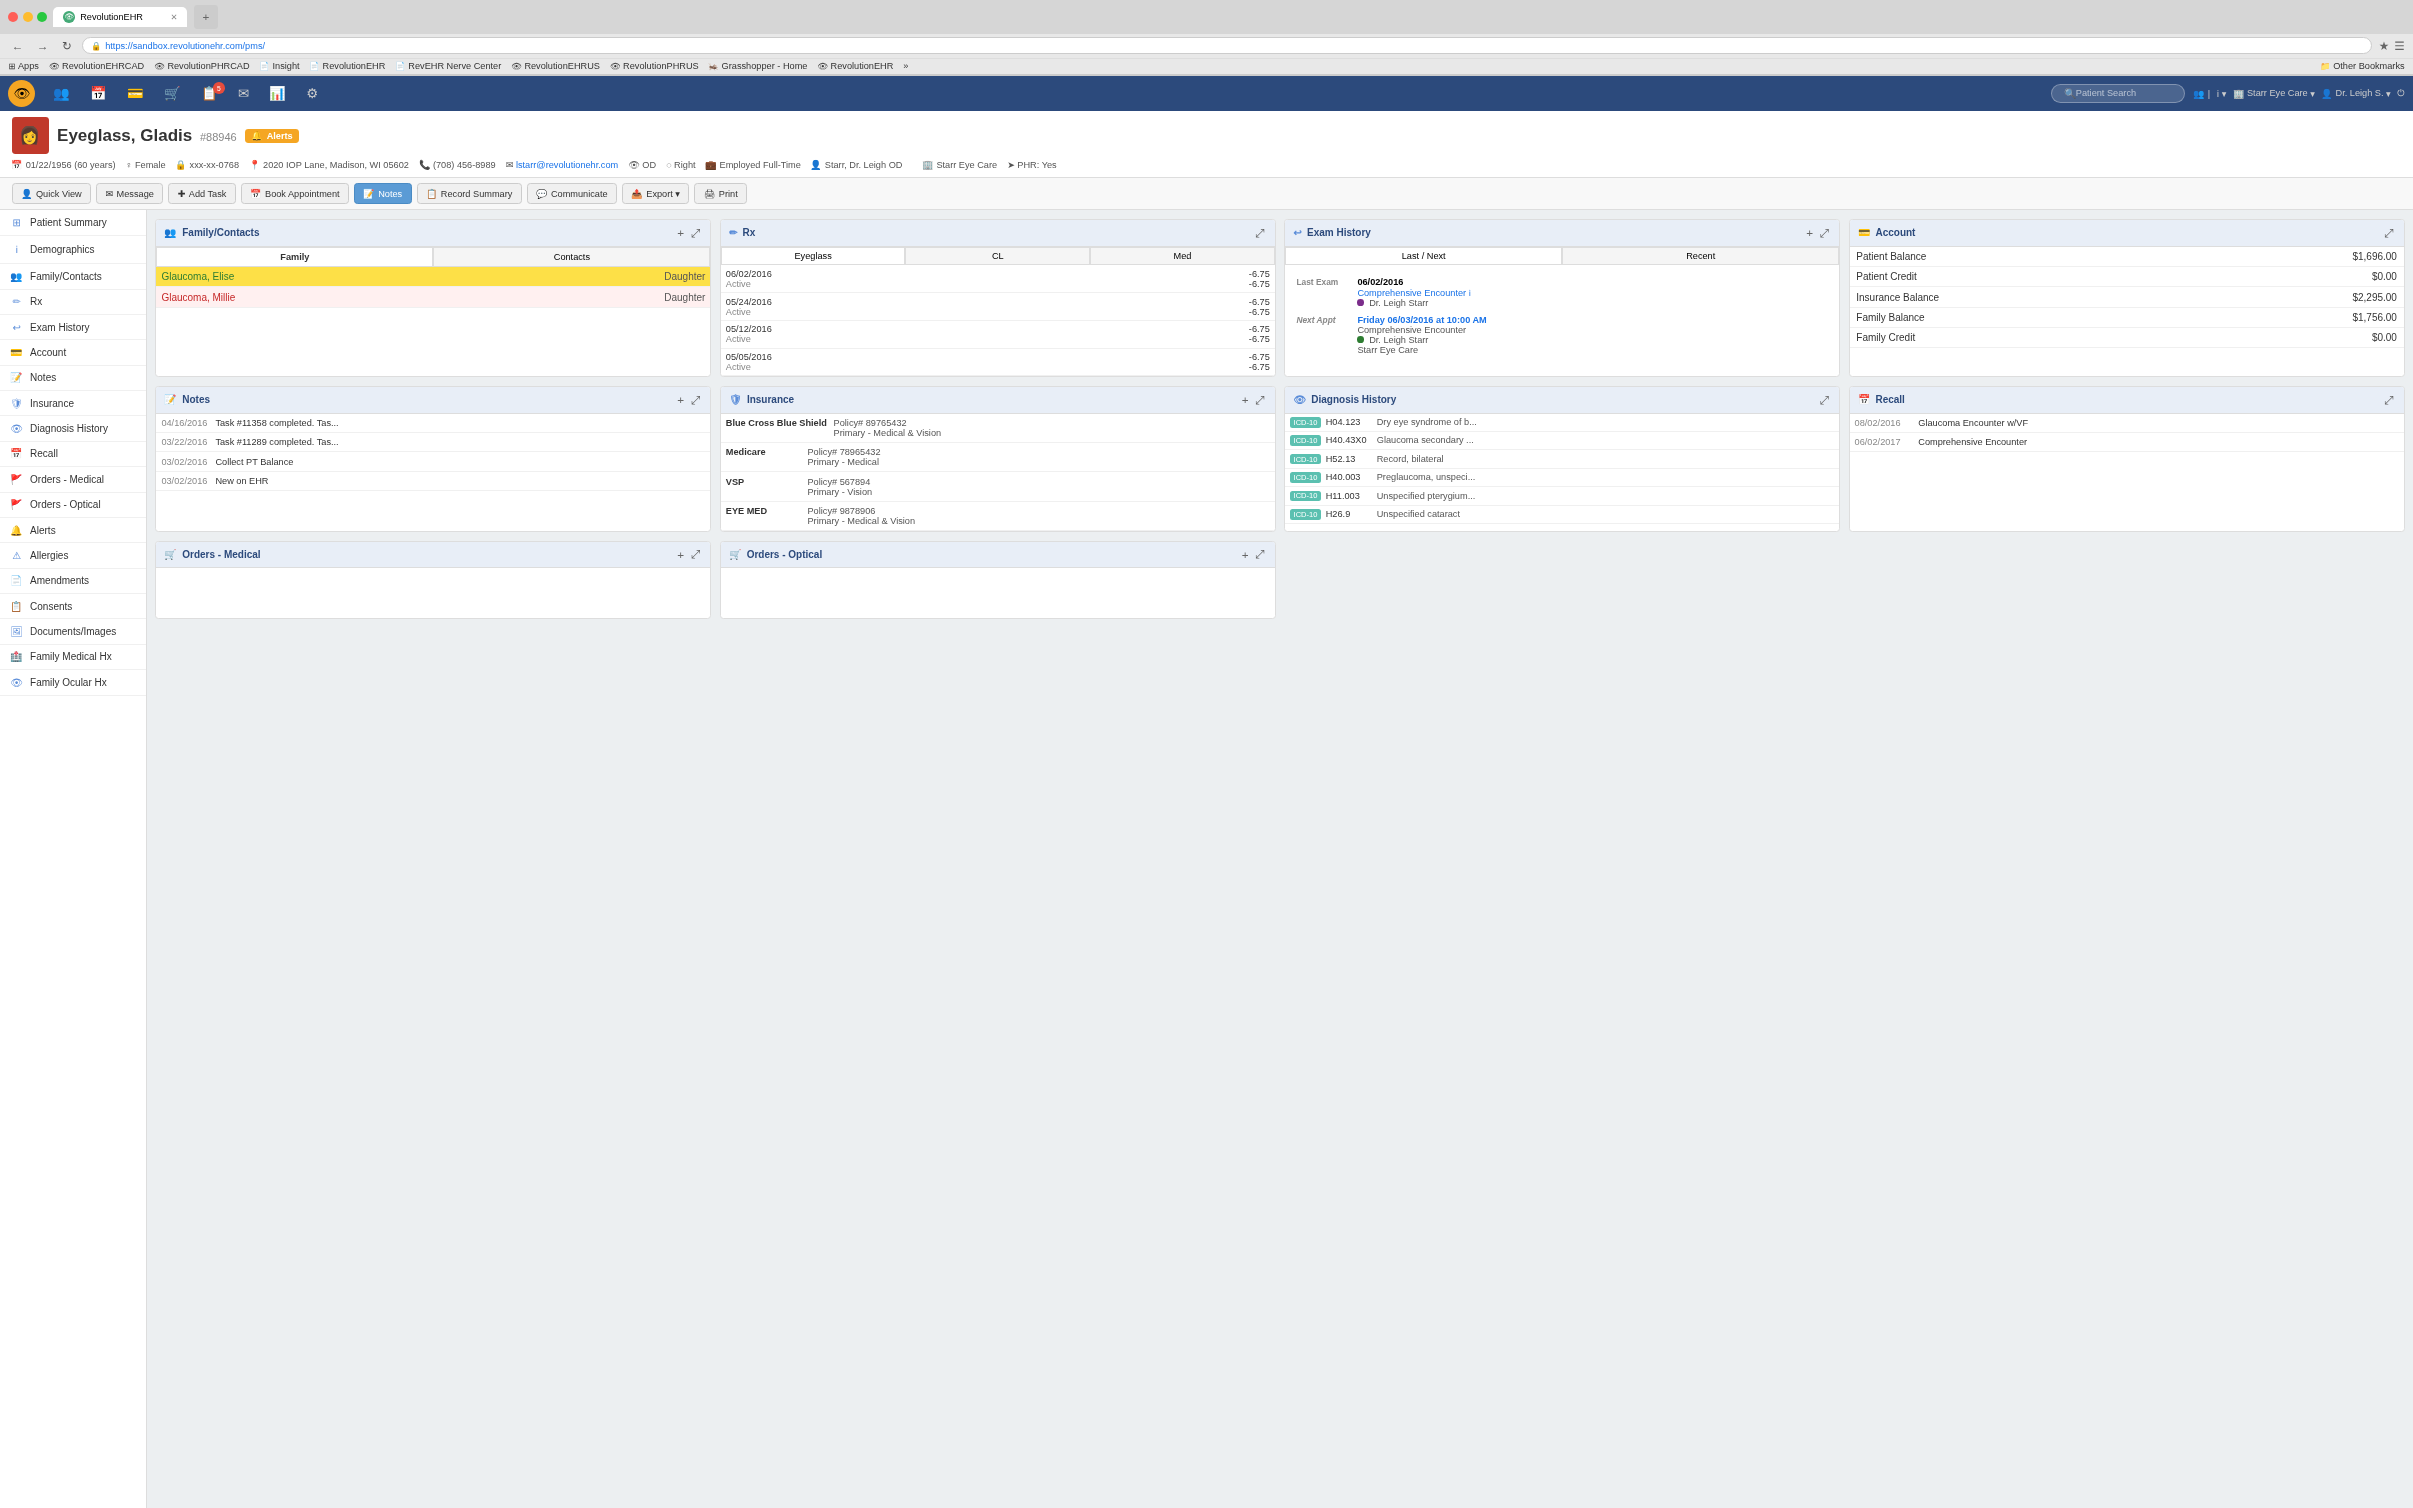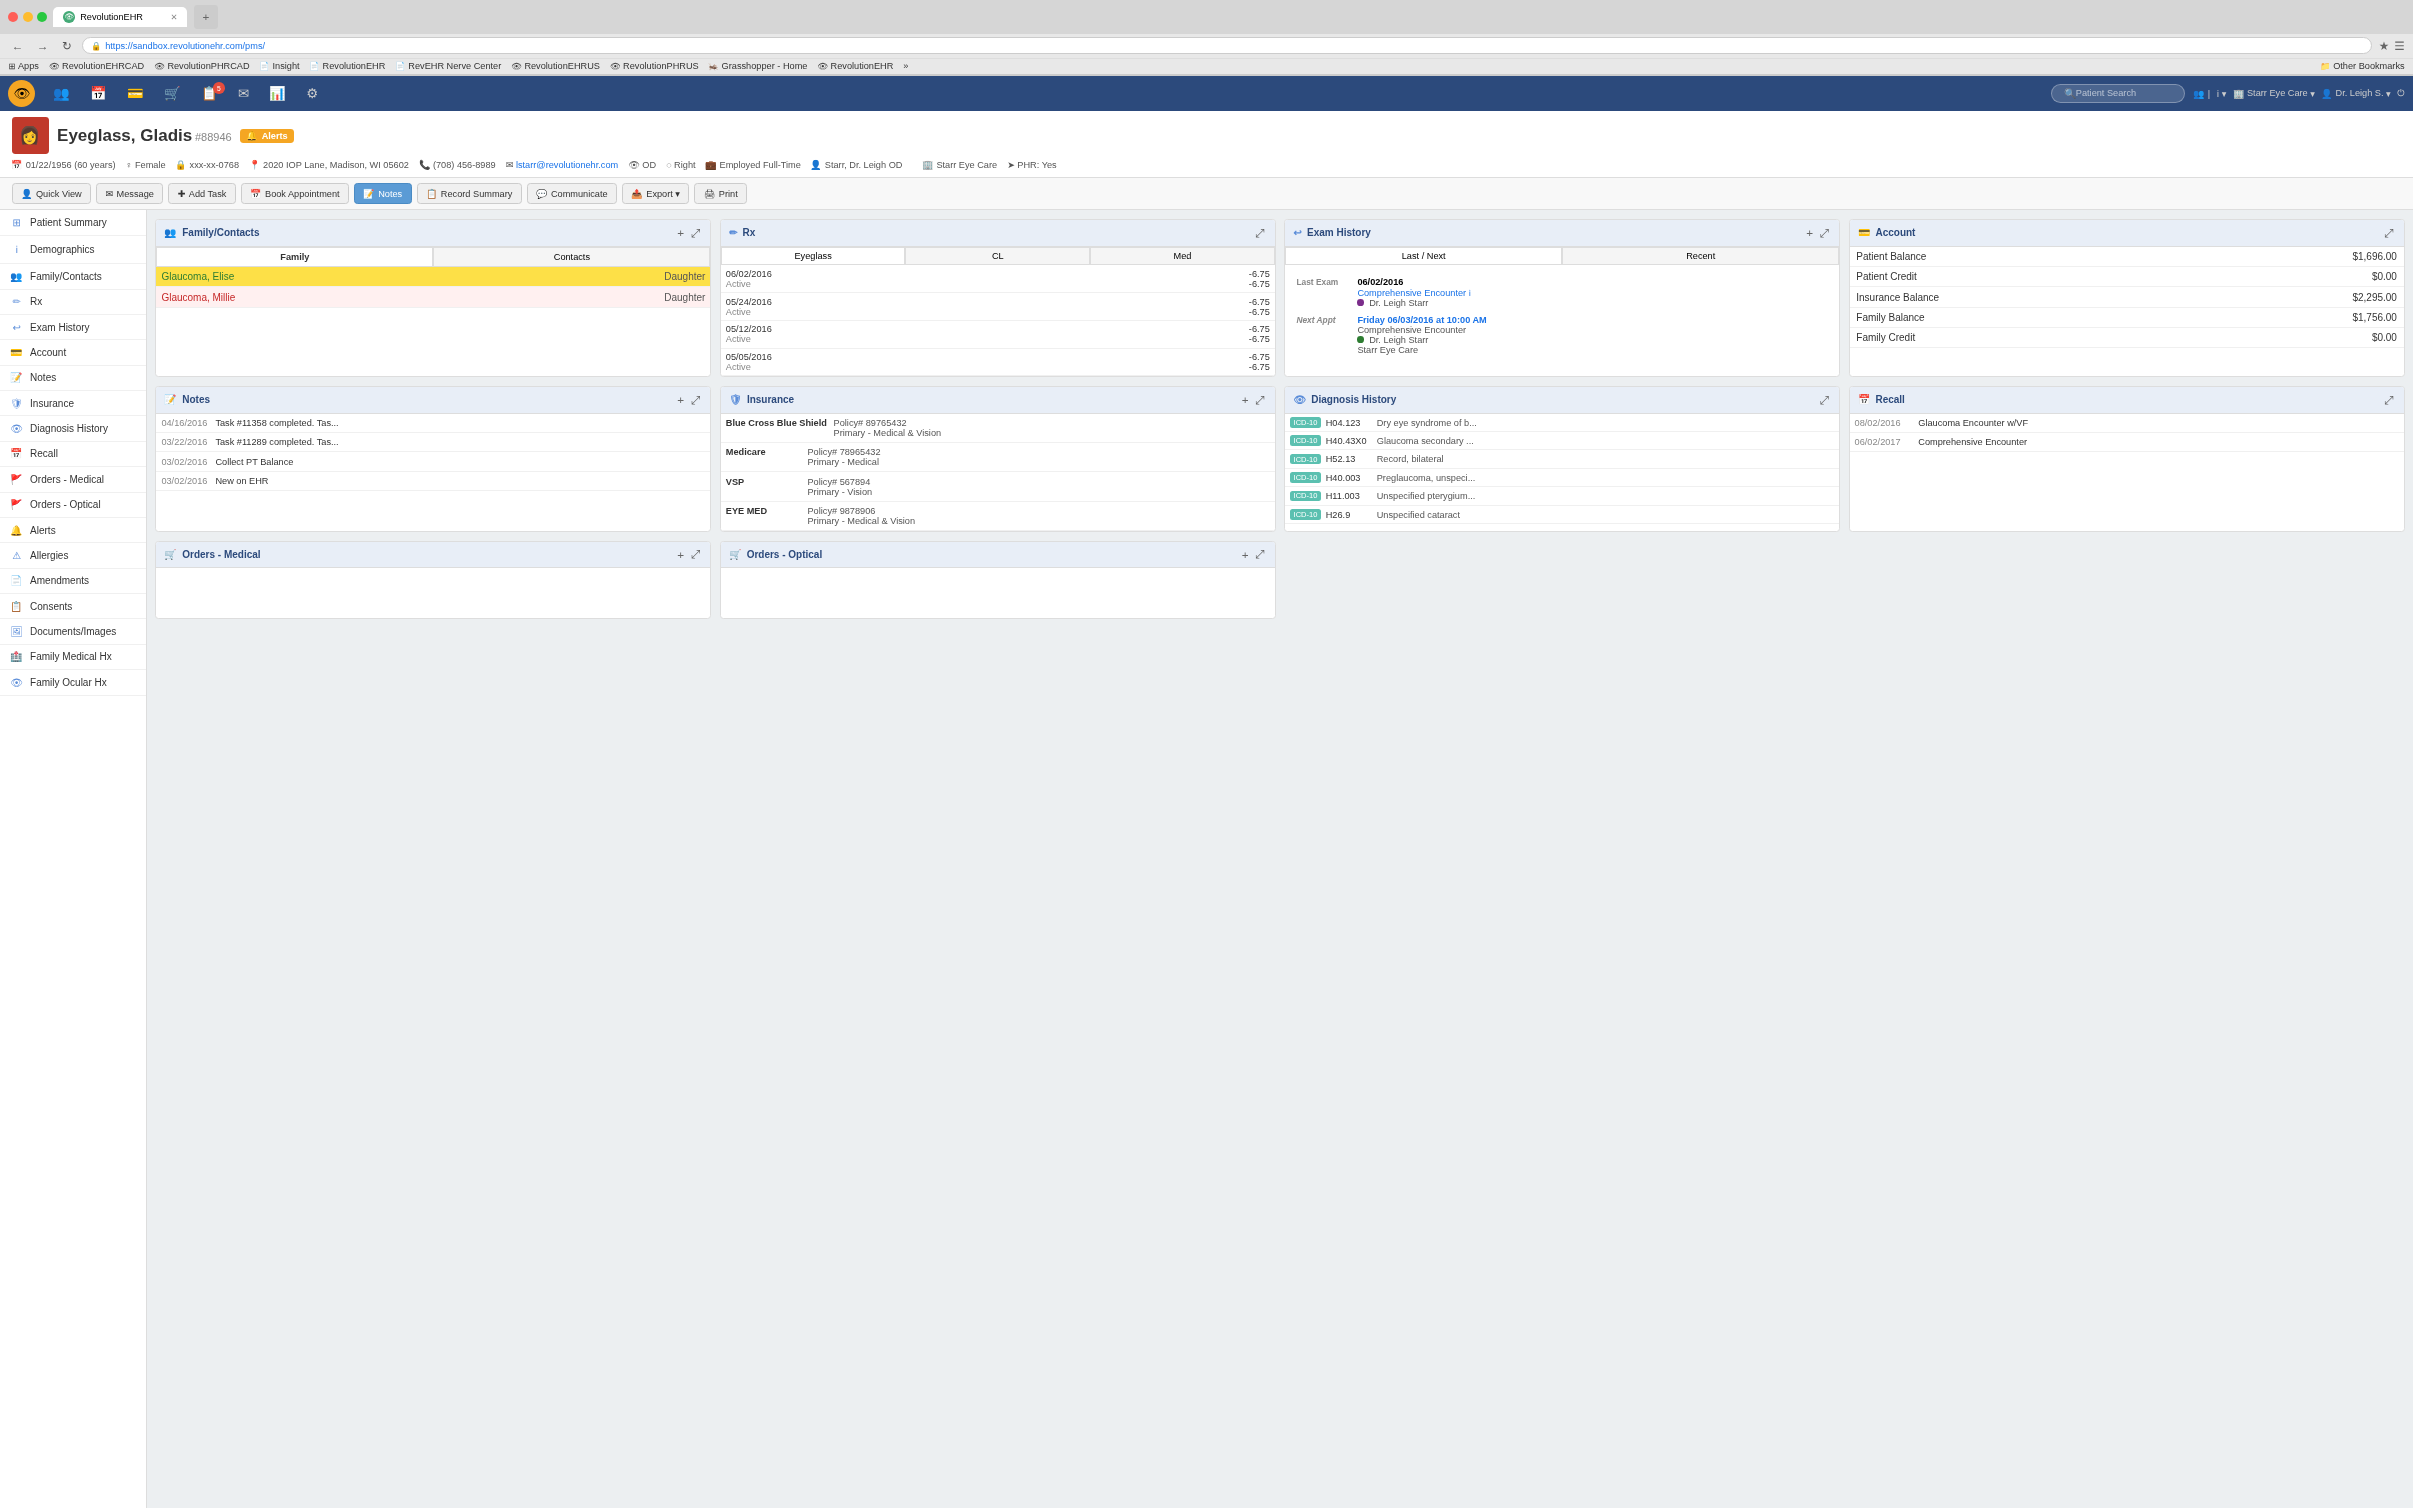--- a/index.html
+++ b/index.html
@@ -41,21 +41,21 @@
     .nav-search input::placeholder { color: rgba(255,255,255,0.6); }
     .nav-search-icon { position: absolute; color: rgba(255,255,255,0.7); font-size: 10px; margin-left: 6.7px; }
     .nav-right { display: flex; align-items: center; gap: 6.7px; margin-left: 8.4px; }
     .nav-right-item { color: #ccc; font-size: 9.2px; display: flex; align-items: center; gap: 2.5px; cursor: pointer; }
 
     
     .patient-header { background: white; border-bottom: 0.8px solid #ddd; padding: 6.7px 11.7px; }
     .patient-header-top { display: flex; align-items: center; gap: 8.4px; margin-bottom: 5px; }
     .patient-avatar { width: 37px; height: 37px; background: #c0392b; border-radius: 3.4px; display: flex; align-items: center; justify-content: center; font-size: 17px; }
     .patient-name { font-size: 17px; font-weight: bold; color: #333; }
-    .patient-id { font-size: 11px; color: #888; }
+    .patient-id { font-size: 11px; color: #888; margin-left: 5px; }
     .alert-badge { background: #f5a623; color: white; border-radius: 3.4px; padding: 1.7px 6.7px; font-size: 9.2px; font-weight: bold; display: flex; align-items: center; gap: 3.4px; }
     .patient-details { display: flex; flex-wrap: wrap; gap: 10px; font-size: 9.2px; color: #555; align-items: center; }
     .patient-detail-item { display: flex; align-items: center; gap: 2.5px; }
     .detail-icon { font-size: 9.2px; }
     .detail-link { color: #1a73e8; text-decoration: none; }
 
     
     .action-bar { background: #f8f8f8; border-bottom: 0.8px solid #ddd; padding: 5px 11.7px; display: flex; gap: 5px; align-items: center; flex-wrap: wrap; }
     .action-btn { display: flex; align-items: center; gap: 3.4px; padding: 4.2px 8.4px; border-radius: 3.4px; font-size: 9.2px; cursor: pointer; border: none; font-weight: normal; }
     .btn-default { background: #f0f0f0; border: 0.8px solid #ccc; color: #333; }
@@ -129,21 +129,21 @@
     .note-text { color: #333; overflow: hidden; text-overflow: ellipsis; white-space: nowrap; max-width: 134px; }
 
     
     .insurance-panel { grid-column: 2; grid-row: 2; }
     .insurance-row { display: flex; gap: 6.7px; padding: 4.2px 5px; border-bottom: 0.8px solid #f0f0f0; font-size: 9.2px; }
     .insurance-name { font-weight: bold; color: #333; min-width: 75px; }
     .insurance-details { color: #555; font-size: 9.2px; }
 
     
     .diagnosis-panel { grid-column: 3; grid-row: 2; }
-    .diagnosis-row { display: flex; gap: 5px; padding: 3.4px 5px; border-bottom: 0.8px solid #f0f0f0; font-size: 9.2px; align-items: flex-end; }
+    .diagnosis-row { display: flex; gap: 5px; padding: 3.4px 5px; border-bottom: 0.8px solid #f0f0f0; font-size: 9.2px; align-items: flex-start; }
     .icd-badge { background: #5bc0b0; color: white; border-radius: 2.5px; padding: 0.8px 3.4px; font-size: 7.5px; white-space: nowrap; }
     .icd-code { color: #333; font-size: 9.2px; min-width: 46px; }
     .icd-desc { color: #555; overflow: hidden; text-overflow: ellipsis; white-space: nowrap; max-width: 134px; }
 
     
     .recall-panel { grid-column: 4; grid-row: 2; }
     .recall-row { display: flex; gap: 6.7px; padding: 4.2px 5px; border-bottom: 0.8px solid #f0f0f0; font-size: 9.2px; }
     .recall-date { color: #888; min-width: 57px; }
     .recall-desc { color: #333; }
 

